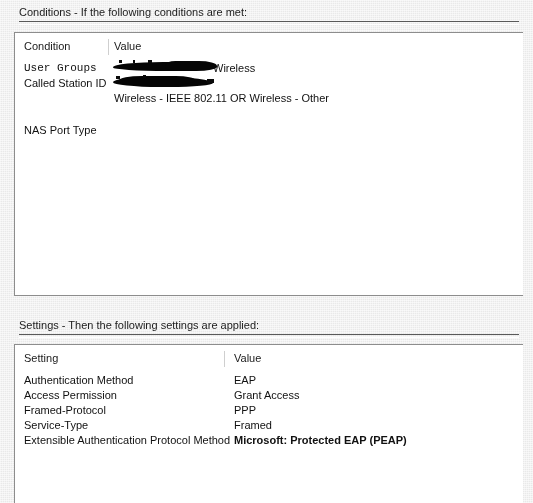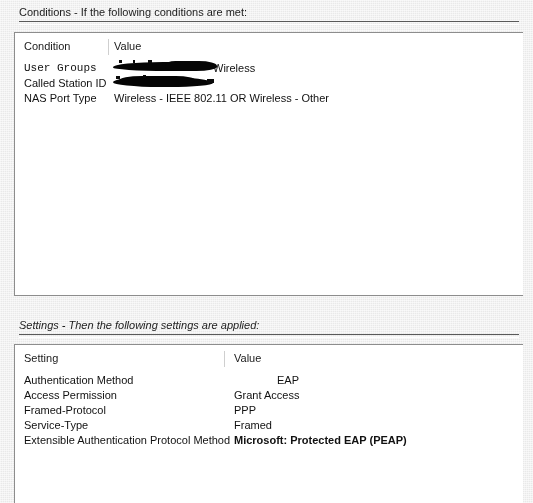--- a/index.html
+++ b/index.html
@@ -155,21 +155,21 @@
         <span class="cell-name" style="left:9px;font-family:Liberation Mono, monospace;">User Groups</span>
         <span class="cell-value" style="left:198px;">Wireless</span>
       </div>
 
       <div class="row" style="top:42px;">
         <span class="cell-name" style="left:9px;">Called Station ID</span>
         <span class="cell-value" style="left:198px;"></span>
       </div>
 
       <div class="row" style="top:57px;">
-        <span class="cell-name" style="left:9px;">NAS Port Type</span>
+        <span class="cell-name" style="left:9px;margin-top:32px;">NAS Port Type</span>
         <span class="cell-value" style="left:99px;">Wireless - IEEE 802.11 OR Wireless - Other</span>
       </div>
 
       <div class="redaction wavy-a" style="left:98px; top:29px; width:104px; height:9px;"></div>
       <div class="redaction" style="left:150px; top:28px; width:52px; height:10px; border-radius:20% 35% 40% 25% / 45% 50% 45% 40%;"></div>
       <div class="redaction-speck" style="left:104px; top:27px; width:3px; height:3px;"></div>
       <div class="redaction-speck" style="left:118px; top:27px; width:2px; height:3px;"></div>
       <div class="redaction-speck" style="left:133px; top:27px; width:4px; height:3px;"></div>
 
       <div class="redaction wavy-b" style="left:98px; top:44px; width:100px; height:10px;"></div>
@@ -177,37 +177,37 @@
       <div class="redaction-speck" style="left:101px; top:43px; width:4px; height:3px;"></div>
       <div class="redaction-speck" style="left:128px; top:42px; width:3px; height:3px;"></div>
       <div class="redaction-speck" style="left:192px; top:46px; width:7px; height:4px;"></div>
 
     </div>
   </div>
 </div>
 
 <div class="section" style="top:315px; height:188px;">
 
-  <div class="section-heading" style="top:3px;font-style:italic;">Settings - Then the following settings are applied:</div>
+  <div class="section-heading" style="top:3px;">Settings - Then the following settings are applied:</div>
 
   <div class="section-rule" style="top:19px;"></div>
 
   <div class="panel" style="top:29px; height:175px;">
     <div class="grid">
 
       <div class="col-divider" style="left:209px; height:16px;"></div>
 
       <div class="row header-row" style="top:5px;">
         <span class="cell-name" style="left:9px;">Setting</span>
         <span class="cell-value" style="left:219px;">Value</span>
       </div>
 
       <div class="row" style="top:27px;">
         <span class="cell-name" style="left:9px;">Authentication Method</span>
-        <span class="cell-value" style="left:219px;margin-left:43px;">EAP</span>
+        <span class="cell-value" style="left:219px;">EAP</span>
       </div>
 
       <div class="row" style="top:42px;">
         <span class="cell-name" style="left:9px;">Access Permission</span>
         <span class="cell-value" style="left:219px;">Grant Access</span>
       </div>
 
       <div class="row" style="top:57px;">
         <span class="cell-name" style="left:9px;">Framed-Protocol</span>
         <span class="cell-value" style="left:219px;">PPP</span>

